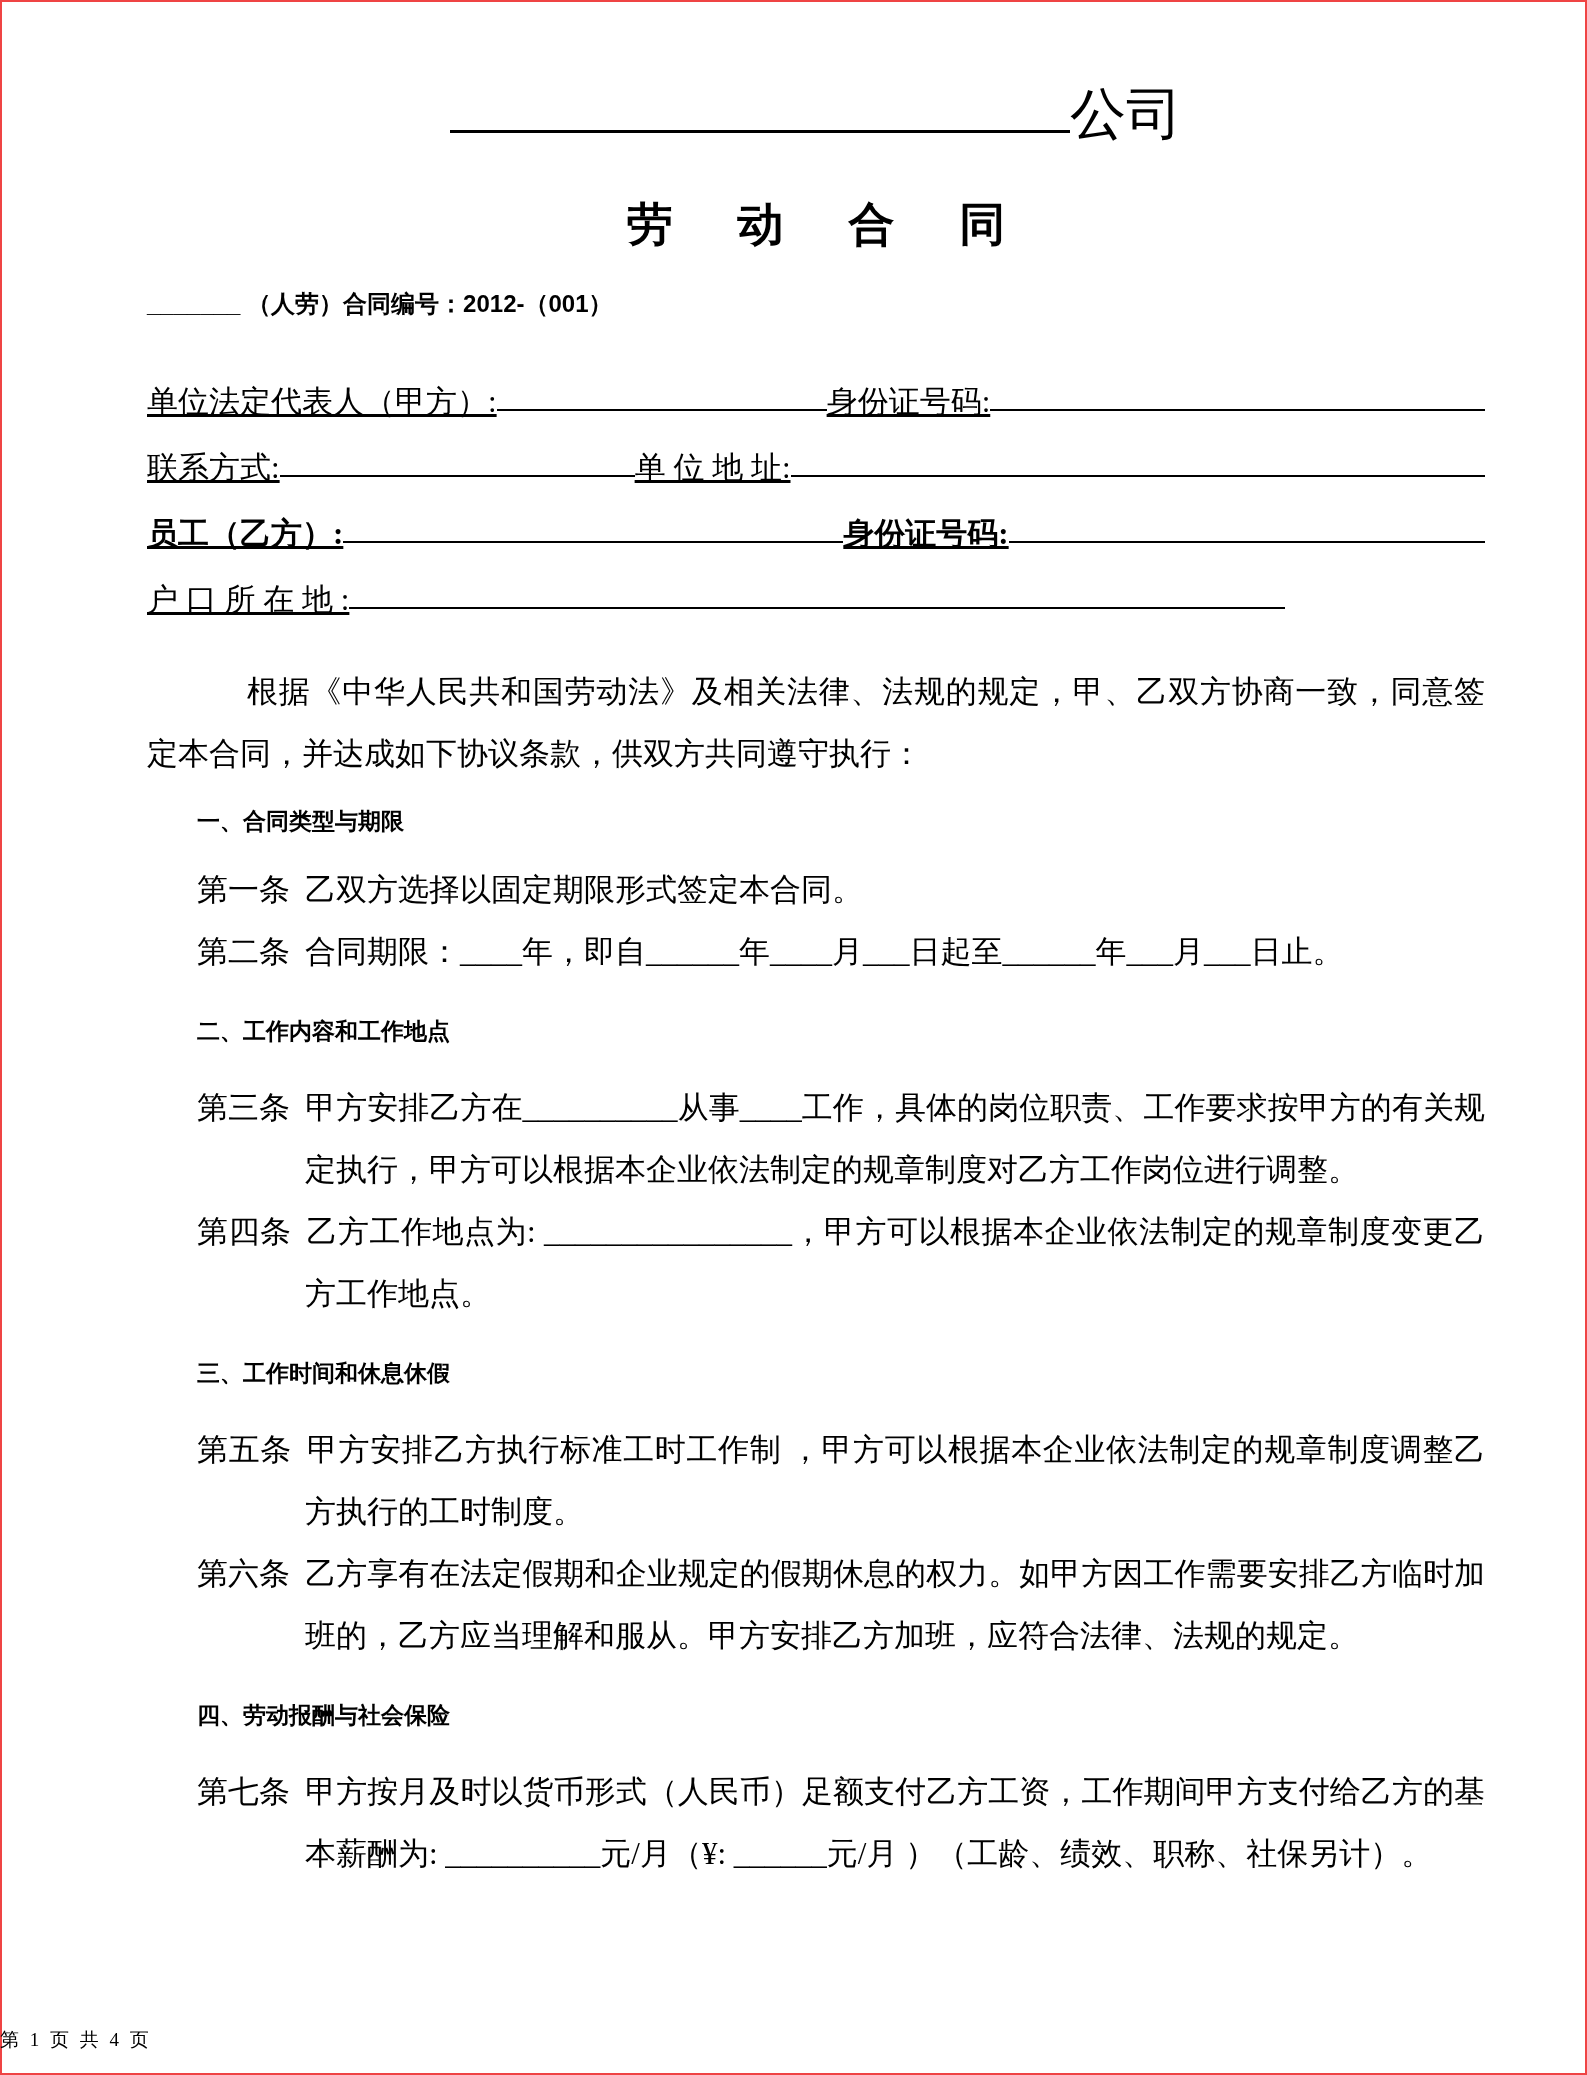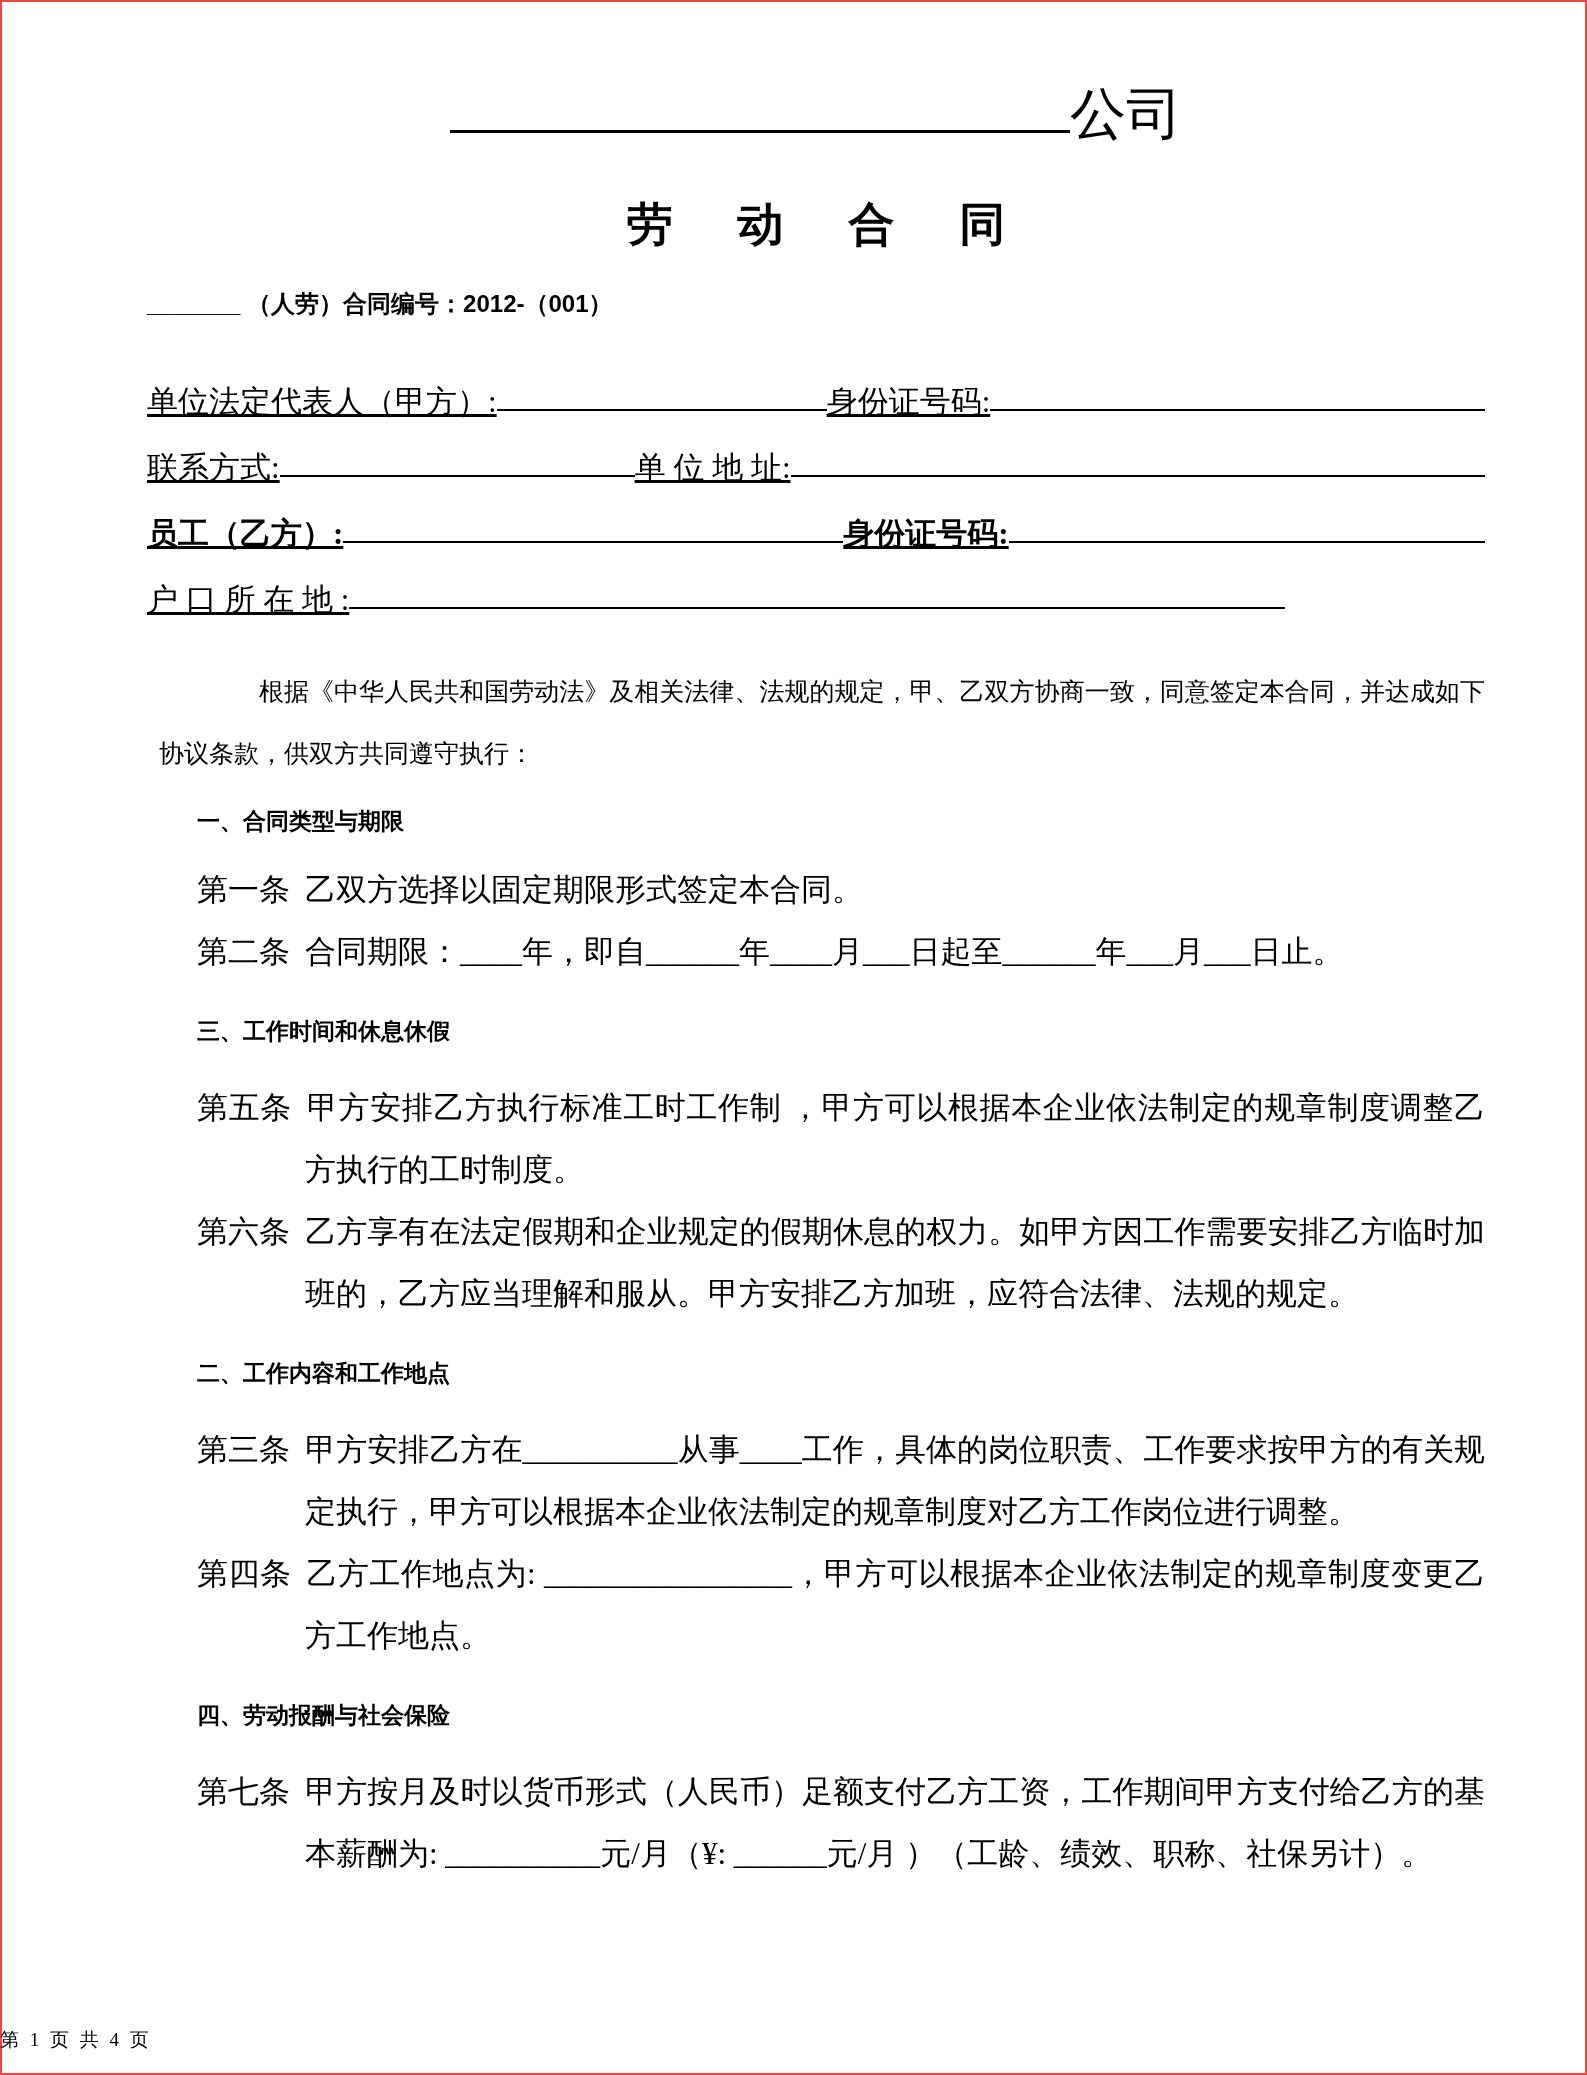--- a/index.html
+++ b/index.html
@@ -64,22 +64,22 @@
     height: 30px;
   }
   .b-330 { flex: 0 0 330px; }
   .b-355 { flex: 0 0 355px; }
   .b-500 { flex: 0 0 500px; }
   .b-grow { flex: 1 1 auto; }
   .b-tail { flex: 1 1 auto; margin-right: 200px; }
   .bold { font-weight: bold; }
   
   .preamble {
-    margin: 28px 0 0 12px;
-    font-size: 25px;
+    margin: 28px 0 0 0;
+    font-size: 31px;
     line-height: 62px;
     text-align: justify;
     text-indent: 100px;
   }
   .sec-heading {
     margin: 18px 0 14px 50px;
     font-size: 23px;
     line-height: 62px;
     font-weight: bold;
   }
@@ -151,37 +151,37 @@
   <div class="section section-1">
     <div class="sec-heading">一、合同类型与期限</div>
     <div class="article">
       <span class="art-num">第一条</span><span>乙双方选择以固定期限形式签定本合同。</span>
     </div>
     <div class="article">
       <span class="art-num">第二条</span><span>合同期限：____年，即自______年____月___日起至______年___月___日止。</span>
     </div>
   </div>
 
+  <div class="section section-2">
+    <div class="sec-heading">二、工作内容和工作地点</div>
+    <div class="article">
+      <span class="art-num">第三条</span><span>甲方安排乙方在__________从事____工作，具体的岗位职责、工作要求按甲方的有关规定执行，甲方可以根据本企业依法制定的规章制度对乙方工作岗位进行调整。</span>
+    </div>
+    <div class="article">
+      <span class="art-num">第四条</span><span>乙方工作地点为: ________________，甲方可以根据本企业依法制定的规章制度变更乙方工作地点。</span>
+    </div>
+  </div>
+
   <div class="section section-3">
     <div class="sec-heading">三、工作时间和休息休假</div>
     <div class="article">
       <span class="art-num">第五条</span><span>甲方安排乙方执行标准工时工作制 ，甲方可以根据本企业依法制定的规章制度调整乙方执行的工时制度。</span>
     </div>
     <div class="article">
       <span class="art-num">第六条</span><span>乙方享有在法定假期和企业规定的假期休息的权力。如甲方因工作需要安排乙方临时加班的，乙方应当理解和服从。甲方安排乙方加班，应符合法律、法规的规定。</span>
-    </div>
-  </div>
-
-  <div class="section section-2">
-    <div class="sec-heading">二、工作内容和工作地点</div>
-    <div class="article">
-      <span class="art-num">第三条</span><span>甲方安排乙方在__________从事____工作，具体的岗位职责、工作要求按甲方的有关规定执行，甲方可以根据本企业依法制定的规章制度对乙方工作岗位进行调整。</span>
-    </div>
-    <div class="article">
-      <span class="art-num">第四条</span><span>乙方工作地点为: ________________，甲方可以根据本企业依法制定的规章制度变更乙方工作地点。</span>
     </div>
   </div>
 
   <div class="section section-4">
     <div class="sec-heading">四、劳动报酬与社会保险</div>
     <div class="article">
       <span class="art-num">第七条</span><span>甲方按月及时以货币形式（人民币）足额支付乙方工资，工作期间甲方支付给乙方的基本薪酬为: __________元/月（¥: ______元/月 ）（工龄、绩效、职称、社保另计）。</span>
     </div>
   </div>
 

